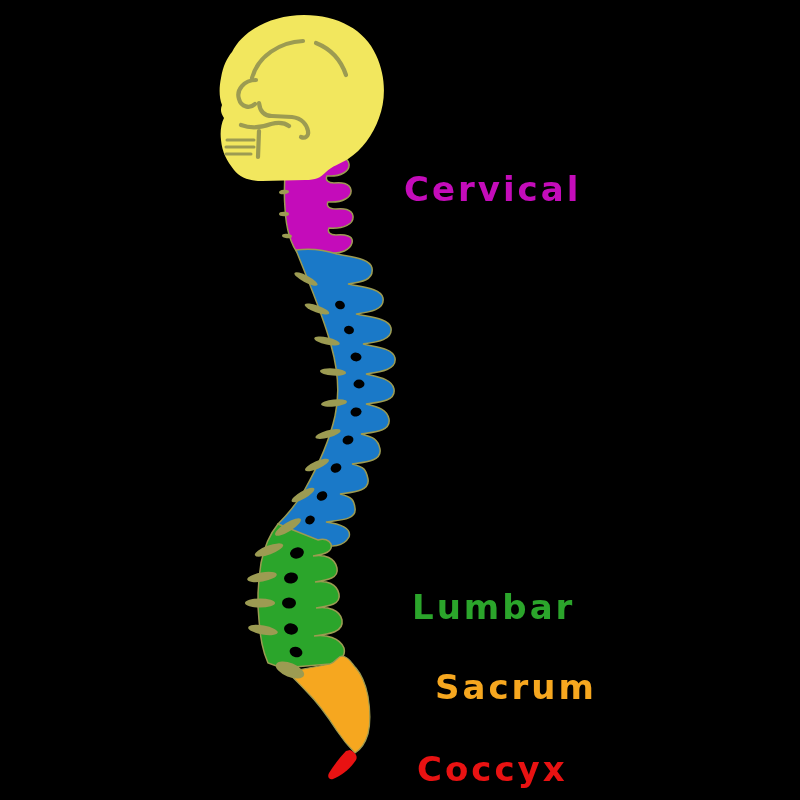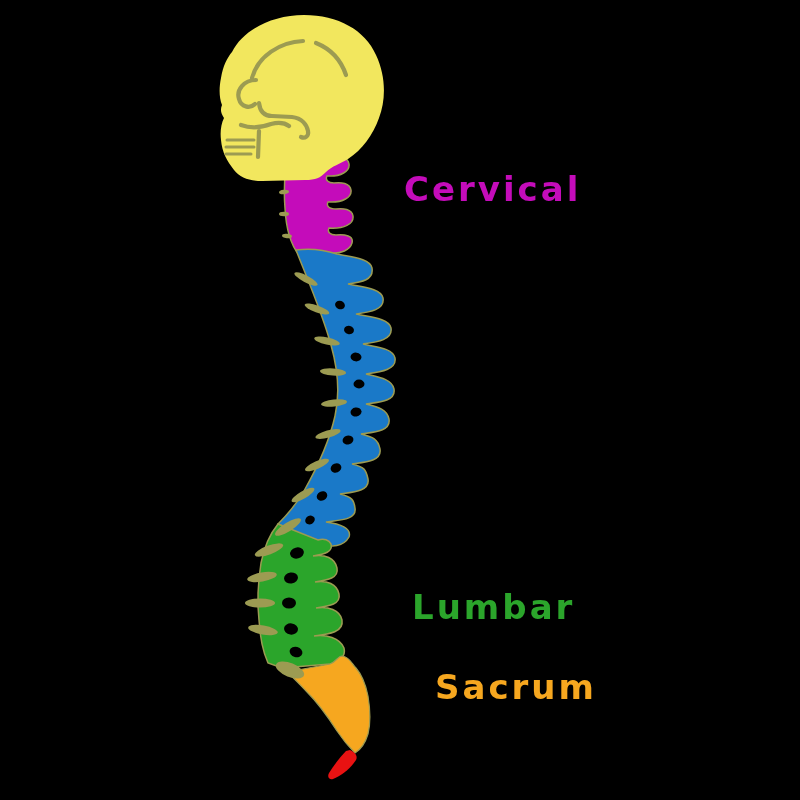--- a/index.html
+++ b/index.html
@@ -204,13 +204,14 @@
       <path class="skull-line" d="M 259 131 L 258 157"></path>
       <path class="skull-line-thin" d="M 227 140 L 254 140"></path>
       <path class="skull-line-thin" d="M 226 147 L 254 147"></path>
       <path class="skull-line-thin" d="M 226 154 L 251 154"></path>
     </g>
   </svg>
 
   <div class="label" id="label-cervical">Cervical</div>
   <div class="label" id="label-lumbar">Lumbar</div>
   <div class="label" id="label-sacrum">Sacrum</div>
+  <div class="label" id="label-coccyx">Coccyx</div>
 </div>
 
 </body></html>

